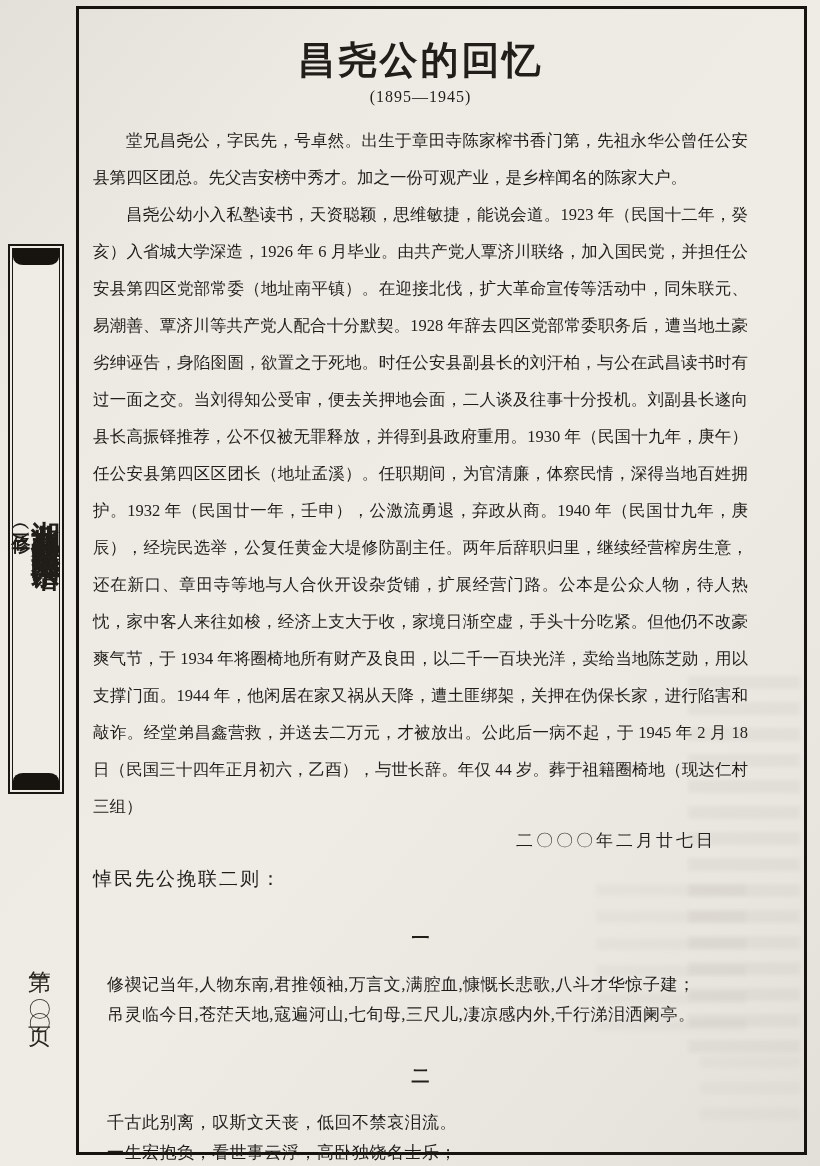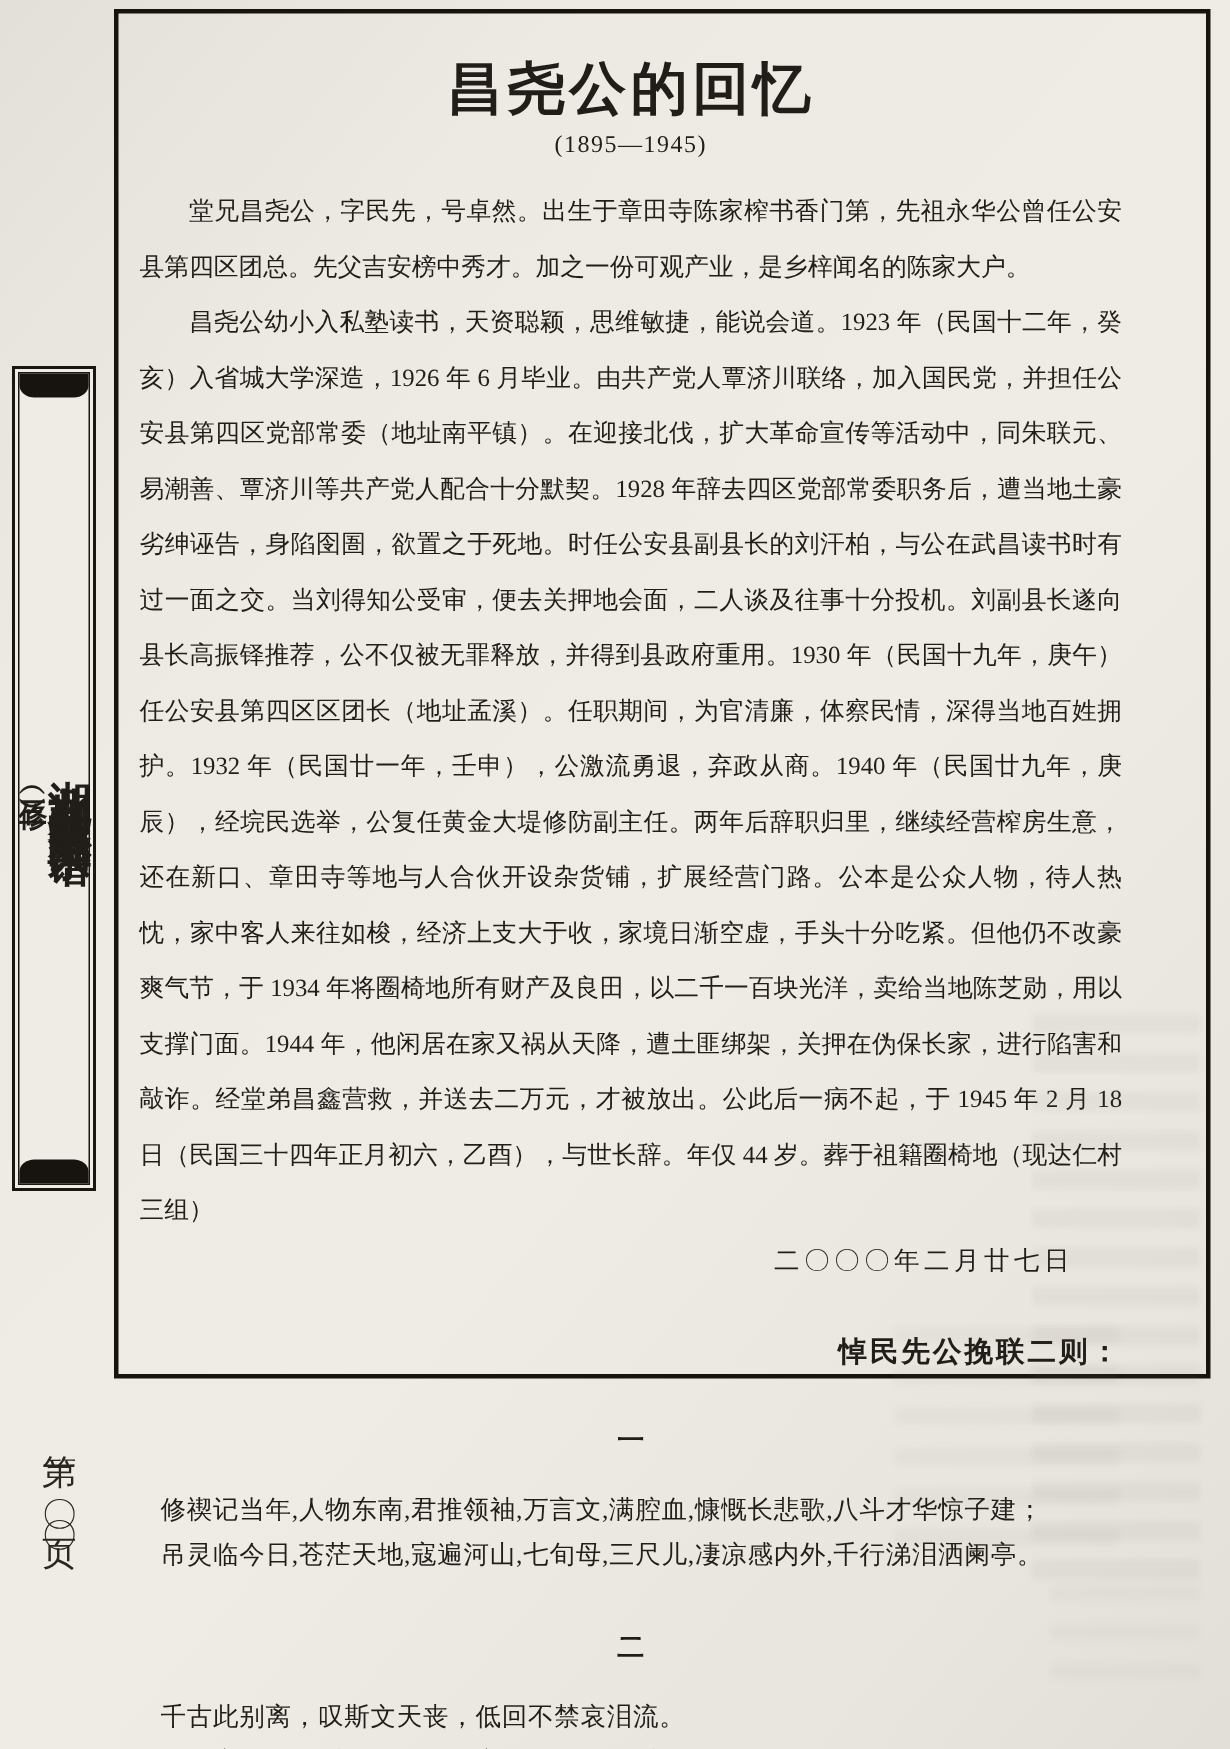--- a/index.html
+++ b/index.html
@@ -8,21 +8,21 @@
     font-family:"Liberation Serif","DejaVu Serif",serif;
     background:#dcd8d2;
   }
   .page{
     position:relative;width:820px;height:1166px;
     background:linear-gradient(130deg,#e3e0da 0%,#edeae4 22%,#efece6 55%,#e8e5df 85%,#e2dfd8 100%);
     color:#211d19;
   }
   
   .frame{
-    position:absolute;left:76px;top:6px;width:731px;height:913px;
+    position:absolute;left:76px;top:6px;width:731px;height:1149px;
     border:3px solid #17140f;box-sizing:border-box;
     padding:30px 56px 0 14px;
   }
   
   .spine{
     position:absolute;left:8px;top:244px;width:56px;height:550px;
   }
   .spine-frame{
     border:2px solid #1a1712;height:100%;box-sizing:border-box;padding:2px;
     background:#efece6;
@@ -67,22 +67,22 @@
   .para.first{margin-top:16px;}
   .byline{
     text-align:right;font-size:18px;font-weight:bold;letter-spacing:2px;
     padding-right:44px;margin-top:8px;
   }
   .dateline{
     text-align:right;font-size:17px;letter-spacing:3px;
     padding-right:32px;margin-top:4px;
   }
   .section-heading{
-    text-align:right;font-size:19px;font-weight:bold;letter-spacing:2px;
-    margin-top:36px;
+    text-align:left;font-size:19px;font-weight:normal;letter-spacing:2px;
+    margin-top:14px;
   }
   .couplet-label{
     text-align:center;font-size:18px;font-weight:bold;margin-top:34px;
   }
   .couplet-line{
     font-size:17px;line-height:30px;margin:0 0 0 14px;letter-spacing:.5px;
   }
   .couplet{margin-top:20px;}
   .eulogy-title{
     text-align:center;font-size:34px;font-weight:bold;letter-spacing:10px;

